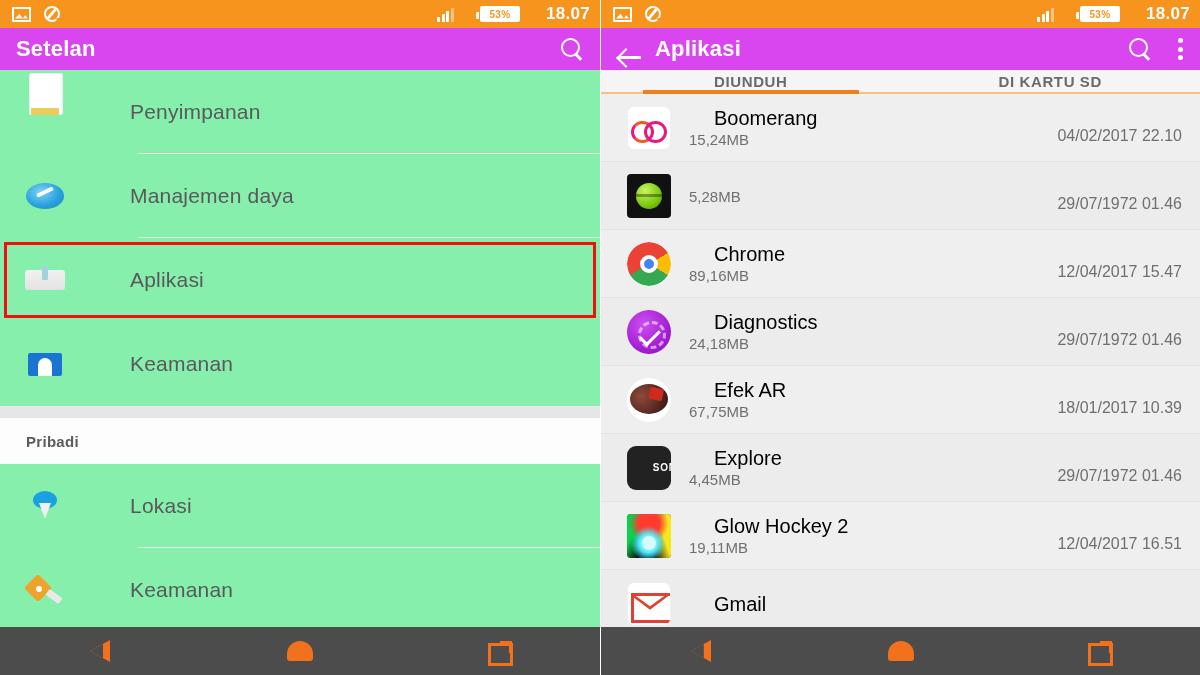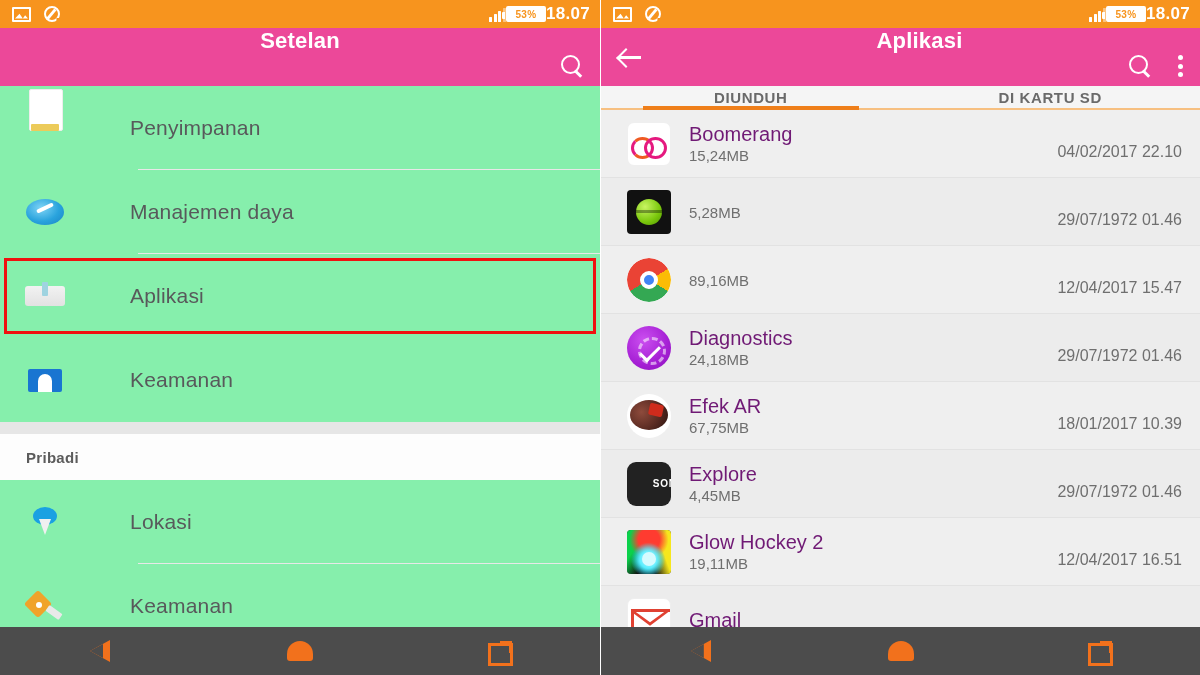--- a/index.html
+++ b/index.html
@@ -13,21 +13,21 @@
   .phone { width: 600px; height: 675px; position: relative; overflow: hidden; background: #fafafa; }
   .phone.right { border-left: 1px solid #ffffff; }
 
   
   .statusbar {
     height: 28px; background: #f7941e; color: #ffffff;
     display: flex; align-items: center; padding: 0 10px 0 12px;
     font-size: 15px; font-weight: bold; letter-spacing: .3px;
   }
   .sb-left { display: flex; align-items: center; gap: 12px; }
-  .sb-right { margin-left: auto; display: flex; align-items: center; gap: 0; }
+  .sb-right { margin-left: auto; display: flex; align-items: center; gap: 26px; }
   .ic-photo { width: 19px; height: 15px; border: 2px solid #ffffff; border-radius: 1px; position: relative; }
   .ic-photo:after {
     content: ""; position: absolute; left: 1px; bottom: 1px; width: 13px; height: 6px;
     background: #ffffff; clip-path: polygon(0 100%, 35% 20%, 60% 100%, 78% 45%, 100% 100%);
   }
   .ic-sync { width: 18px; height: 18px; position: relative; }
   .ic-sync:before {
     content: ""; position: absolute; inset: 1px; border: 2px solid #ffffff;
     border-radius: 50%; clip-path: polygon(0 0, 100% 0, 100% 75%, 78% 75%, 78% 100%, 0 100%);
   }
@@ -48,22 +48,22 @@
     padding: 0 2px;
   }
   .ic-batt:before {
     content: ""; position: absolute; left: -6px; top: 4px; width: 3px; height: 7px;
     background: #ffffff; border-radius: 1px 0 0 1px;
   }
   .sb-time { font-size: 17px; font-weight: bold; }
 
   
   .appbar {
-    height: 58px; background: #ec4899; display: flex; align-items: center;
-    padding: 0 16px; color: #ffffff; position: relative; flex-direction: column;
+    height: 42px; background: #d946ef; display: flex; align-items: center;
+    padding: 0 16px; color: #ffffff; position: relative;
   }
   .appbar .title { font-size: 22px; font-weight: bold; letter-spacing: .2px; }
   .appbar.withback .title { margin-left: 38px; }
   .ab-actions { margin-left: auto; display: flex; align-items: center; gap: 26px; }
   .ic-back { width: 30px; height: 30px; position: relative; }
   .ic-back:before {
     content: ""; position: absolute; left: 4px; top: 14px; width: 22px; height: 2.5px; background: #fff;
   }
   .ic-back:after {
     content: ""; position: absolute; left: 4px; top: 9px; width: 12px; height: 12px;
@@ -194,21 +194,21 @@
   .app-row {
     height: 68px; display: flex; align-items: center; padding: 0 18px 0 26px;
     background: #efefef; position: relative; border-bottom: 1px solid #e2e2e2;
   }
   .app-row:nth-child(even) { background: #ececec; }
   .app-ico {
     width: 44px; height: 44px; flex: 0 0 44px; position: relative; margin-right: 18px;
     border-radius: 7px; overflow: hidden; padding-left: 39px;
   }
   .app-meta { flex: 1 1 auto; }
-  .app-name { font-size: 20px; color: #701a75; line-height: 1.1; }
+  .app-name { font-size: 20px; color: #000000; line-height: 1.1; margin-left: 25px; }
   .app-size { font-size: 15px; color: #6f6f6f; margin-top: 2px; }
   .app-date { font-size: 16px; color: #6f6f6f; margin-top: 16px; white-space: nowrap; }
 
   
   .ai-boomerang { background: #ffffff; border: 1px solid #efefef; }
   .ai-boomerang:before, .ai-boomerang:after {
     content: ""; position: absolute; top: 14px; width: 17px; height: 16px;
     border: 3.5px solid #e5197f; border-radius: 50%;
   }
   .ai-boomerang:before { left: 3px; border-color: #ef5a23 #e5197f #ef5a23 #e5197f; }
@@ -463,20 +463,21 @@
         <span class="app-ico ai-browser"></span>
         <span class="app-meta">
           <span class="app-size" style="display:block">5,28MB</span>
         </span>
         <span class="app-date">29/07/1972 01.46</span>
       </div>
 
       <div class="app-row">
         <span class="app-ico ai-chrome"></span>
         <span class="app-meta">
+          <span class="app-name" style="display:block">Chrome</span>
           <span class="app-size" style="display:block">89,16MB</span>
         </span>
         <span class="app-date">12/04/2017 15.47</span>
       </div>
 
       <div class="app-row">
         <span class="app-ico ai-diag"></span>
         <span class="app-meta">
           <span class="app-name" style="display:block">Diagnostics</span>
           <span class="app-size" style="display:block">24,18MB</span>

